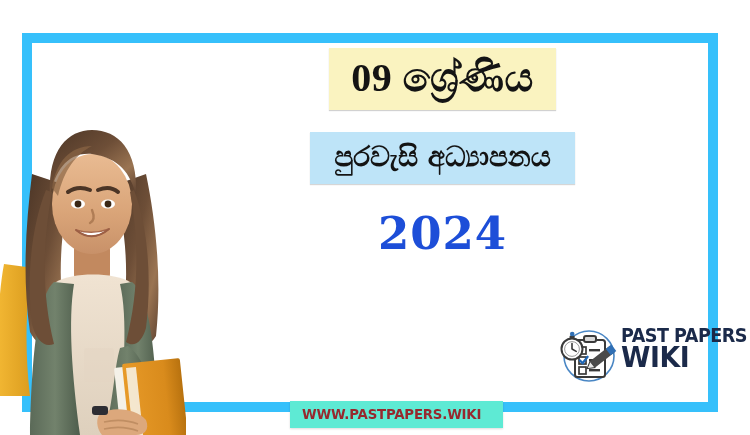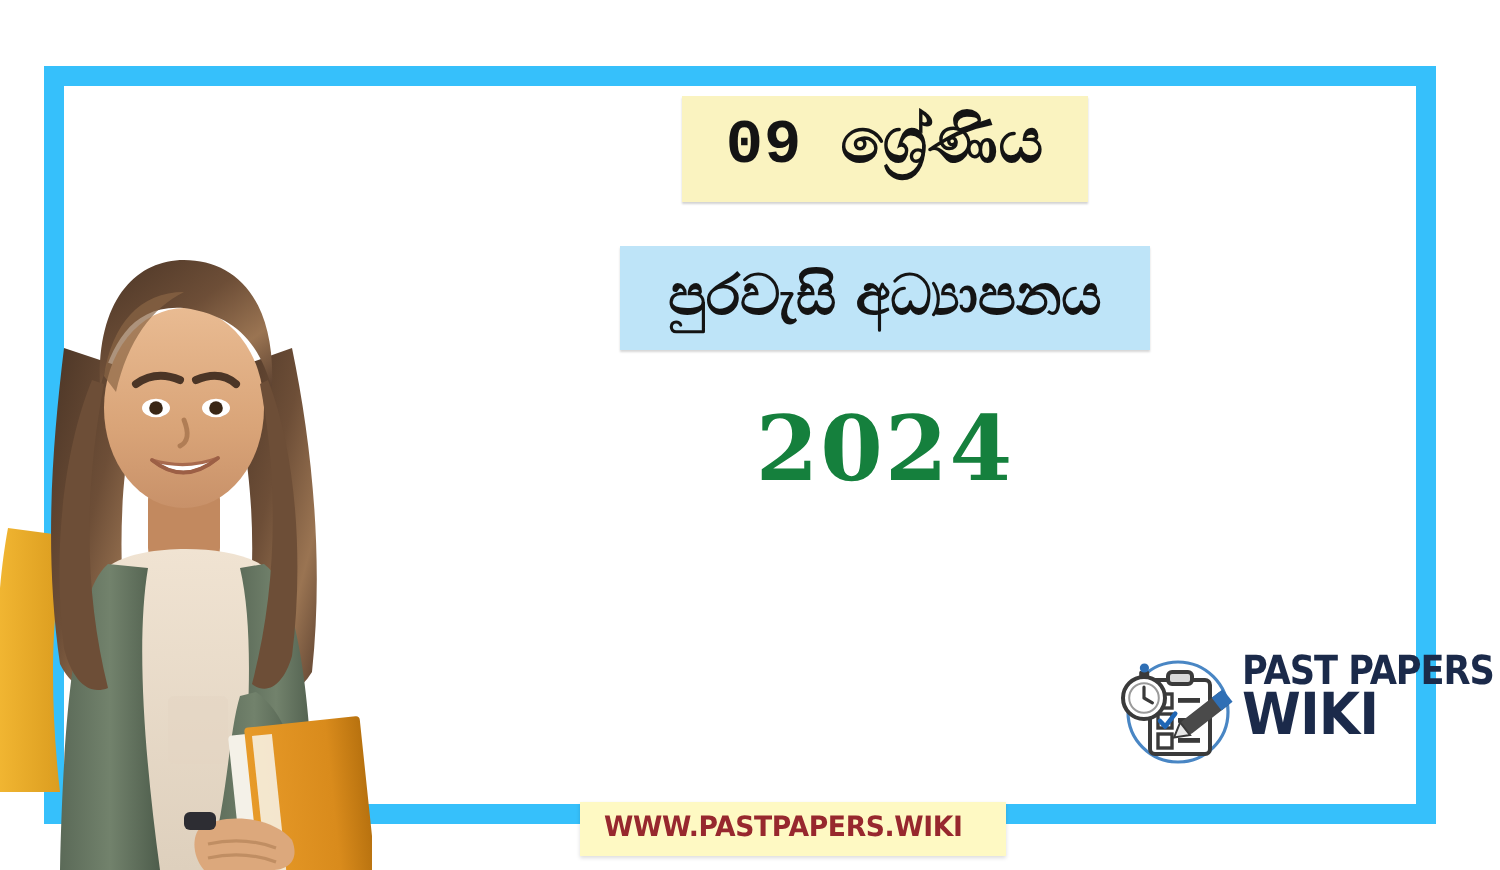--- a/index.html
+++ b/index.html
@@ -59,23 +59,23 @@
     flex-direction: column;
     align-items: center;
     justify-content: flex-start;
     padding-top: 5px;
     box-sizing: border-box;
   }
 
   .hl-yellow {
     background: #faf3c0;
     color: #141414;
-    font-family: Liberation Mono, monospace;
-    font-weight: bold;
-    font-size: 31px;
+    font-family: Liberation Serif, serif;
+    font-weight: bold;
+    font-size: 40px;
     line-height: 1.0;
     padding: 10px 22px 12px 22px;
     letter-spacing: 0.5px;
     white-space: nowrap;
     box-shadow: 0 1px 1px rgba(0,0,0,0.18);
   }
 
   .line-plain {
     color: #16456f;
     font-family: "DejaVu Serif", "Liberation Serif", serif;
@@ -94,21 +94,21 @@
     font-weight: bold;
     font-size: 28px;
     line-height: 1.0;
     padding: 11px 24px 13px 24px;
     margin-top: 22px;
     white-space: nowrap;
     box-shadow: 0 1px 1px rgba(0,0,0,0.16);
   }
 
   .year {
-    color: #15803d;
+    color: #1d4ed8;
     font-family: "DejaVu Serif", "Liberation Serif", serif;
     font-weight: bold;
     font-size: 45px;
     line-height: 1.0;
     margin-top: 27px;
     letter-spacing: 1px;
   }
 
   
   #logo {
@@ -148,21 +148,21 @@
     transform-origin: left center;
     white-space: nowrap;
     margin-top: 1px;
   }
 
   
   #url-banner {
     position: absolute;
     left: 290px;
     top: 401px;
-    background: #fef9c3;
+    background: #5eead4;
     padding: 4px 12px 5px 12px;
     box-shadow: 0 1px 2px rgba(0,0,0,0.14);
   }
   #url-text {
     font-family: "DejaVu Sans", "Liberation Sans", sans-serif;
     font-weight: bold;
     font-size: 14px;
     color: #97282e;
     letter-spacing: -0.2px;
     transform: scaleX(0.95);

